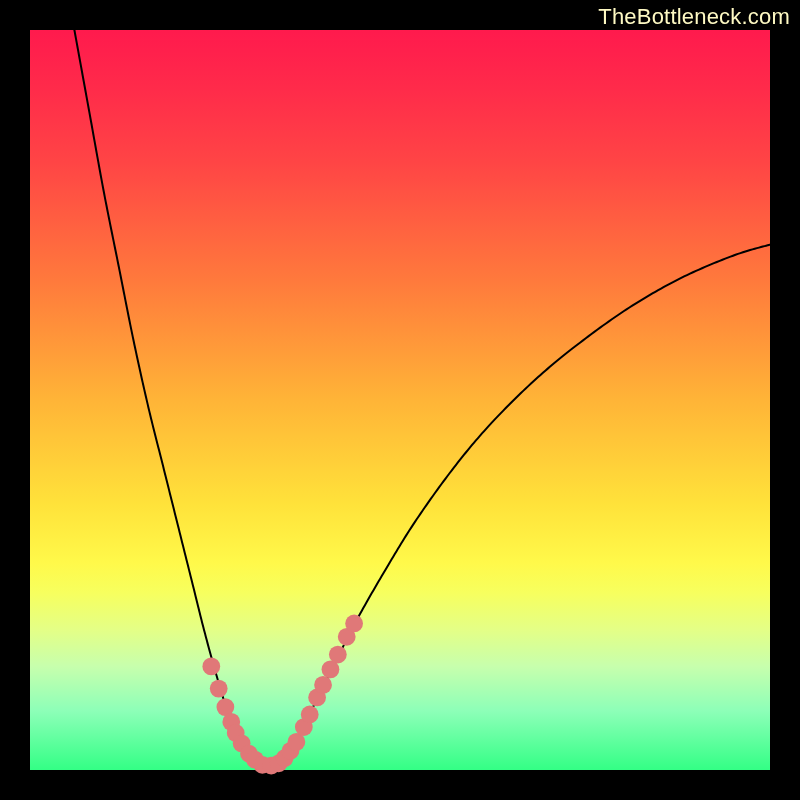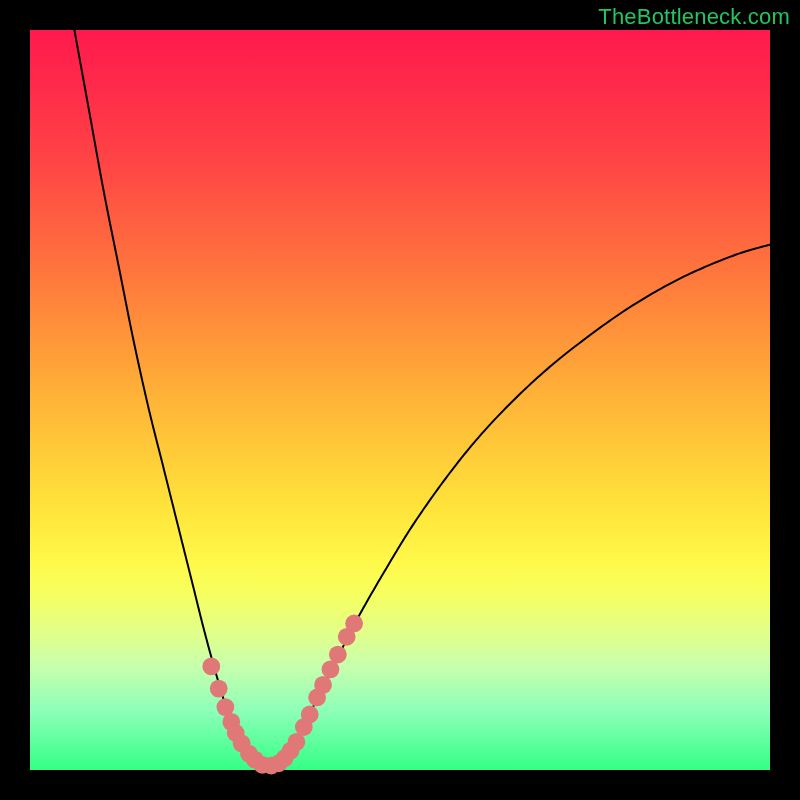--- a/index.html
+++ b/index.html
@@ -38,21 +38,21 @@
       #e4ff86 81%,
       #c7ffad 86%,
       #8dffb8 92%,
       #33ff85 100%
     );
   }
   .watermark {
     position: absolute;
     top: 4px;
     right: 10px;
-    color: #22c55e;
+    color: #fef9c3;
     font-size: 22px;
     letter-spacing: 0.2px;
     user-select: none;
   }
   svg.curves {
     position: absolute;
     left: 0;
     top: 0;
     width: 740px;
     height: 740px;

